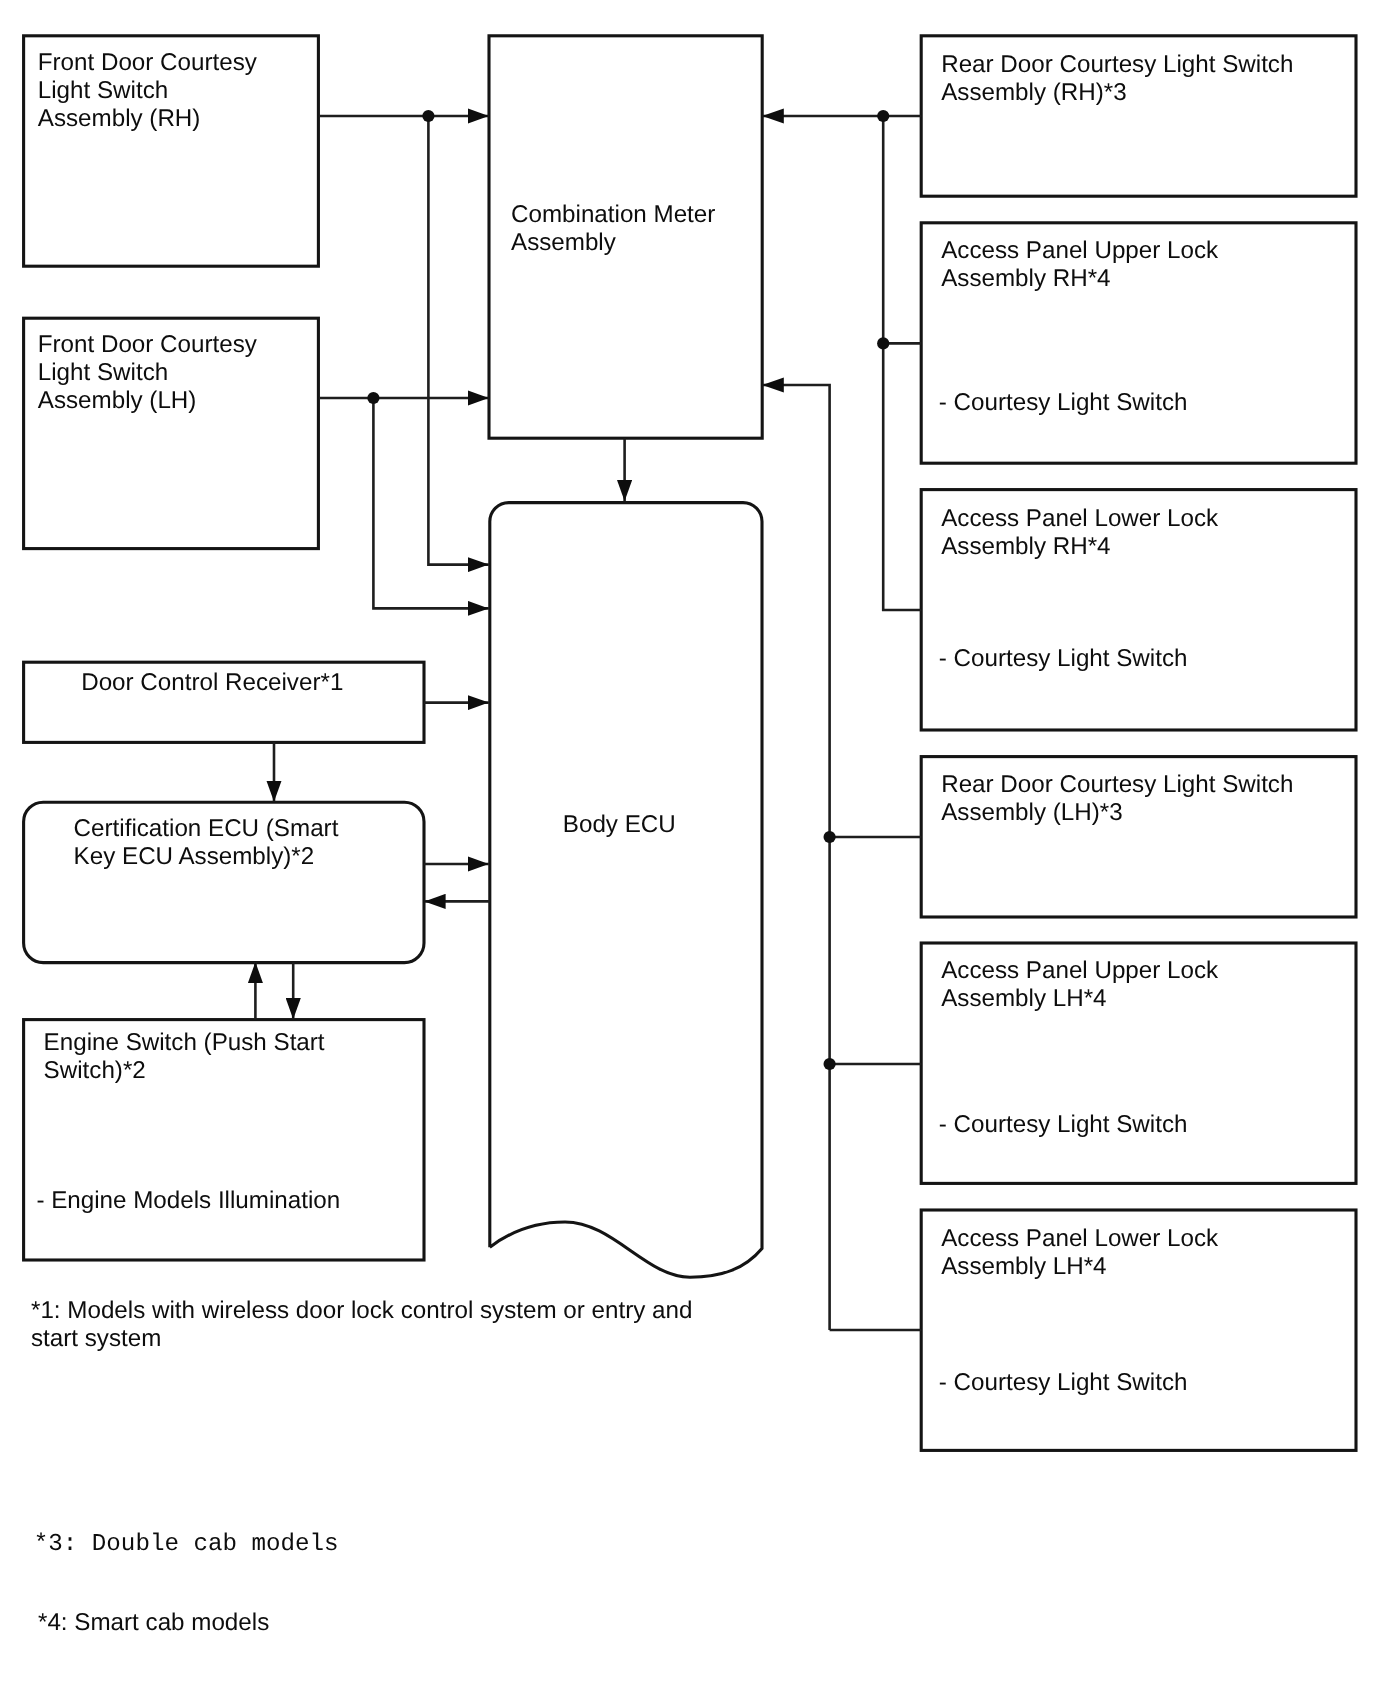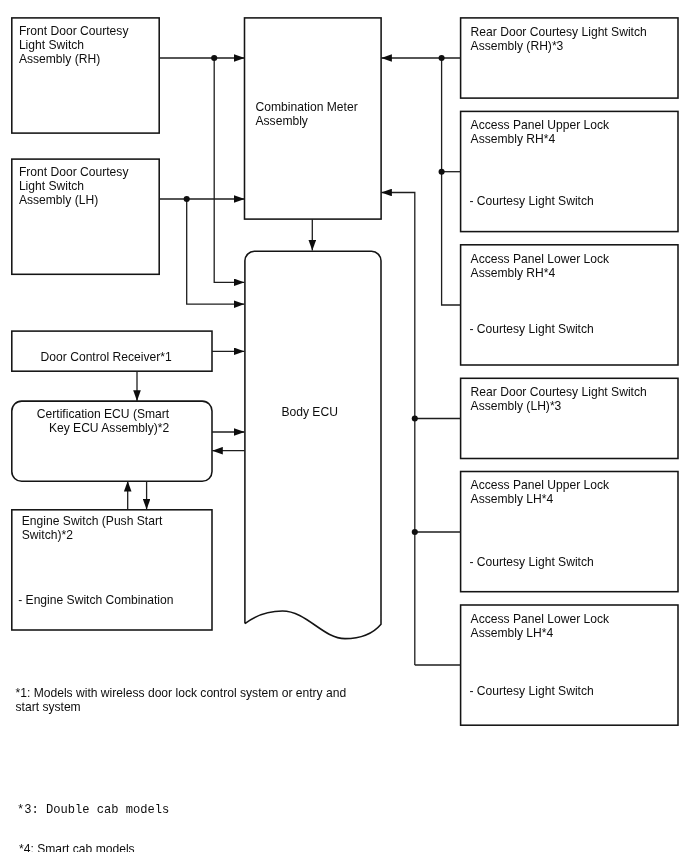--- a/index.html
+++ b/index.html
@@ -3,21 +3,21 @@
 <meta charset="utf-8">
 <title>Courtesy Light System Diagram</title>
 <style>
   html,body{margin:0;padding:0;background:#fff;}
   body{width:688px;height:852px;position:relative;overflow:hidden;
        font-family:"Liberation Sans",sans-serif;color:#0d0d0d;}
   #stage{position:absolute;left:0;top:0;width:688px;height:852px;background:#fff;}
   svg#art{position:absolute;left:0;top:0;width:688px;height:852px;}
   .blk{position:absolute;box-sizing:border-box;background:transparent;}
   .txt{position:absolute;white-space:pre;font-size:12.1px;line-height:14px;}
-  .note{position:absolute;font-size:12.1px;line-height:14px;white-space:pre;margin-top:38px;}
+  .note{position:absolute;font-size:12.1px;line-height:14px;white-space:pre;}
 </style>
 </head>
 <body>
 
 <div id="stage">
 
   <svg id="art" viewBox="0 0 688 852">
     <defs>
       <marker id="ar" markerWidth="10.6" markerHeight="7.6" refX="10.6" refY="3.8" orient="auto" markerUnits="userSpaceOnUse">
         <path d="M0,0 L10.6,3.8 L0,7.6 z" fill="#0d0d0d"></path>
@@ -81,33 +81,33 @@
 Light Switch
 Assembly (RH)</div>
   </div>
 
   <div class="blk" style="left:12px;top:159px;width:147px;height:115px;">
     <div class="txt" style="left:6.9px;top:5.5px;">Front Door Courtesy
 Light Switch
 Assembly (LH)</div>
   </div>
 
-  <div class="blk" style="left:12px;top:347px;width:172px;height:40px;">
+  <div class="blk" style="left:12px;top:331px;width:172px;height:40px;">
     <div class="txt" style="left:28.6px;top:3.2px;">Door Control Receiver*1</div>
   </div>
 
   <div class="blk" style="left:12px;top:401px;width:200px;height:80px;">
-    <div class="txt" style="left:24.8px;top:5.7px;text-align:right;">Certification ECU (Smart
+    <div class="txt" style="left:24.8px;top:5.7px;">Certification ECU (Smart
 Key ECU Assembly)*2</div>
   </div>
 
   <div class="blk" style="left:12px;top:510px;width:200px;height:144px;border-radius:30px;">
     <div class="txt" style="left:9.8px;top:4.4px;">Engine Switch (Push Start
 Switch)*2</div>
-    <div class="txt" style="left:6.2px;top:83.3px;">- Engine Switch Combination</div>
+    <div class="txt" style="left:6.2px;top:83.3px;">- Engine Models Illumination</div>
   </div>
 
   <div class="blk" style="left:244px;top:250px;width:137px;height:389px;">
     <div class="txt" style="left:0;top:155px;width:131.3px;text-align:center;">Body ECU</div>
   </div>
 
   <div class="blk" style="left:244px;top:18px;width:137px;height:201px;">
     <div class="txt" style="left:11.5px;top:82px;">Combination Meter
 Assembly</div>
   </div>

